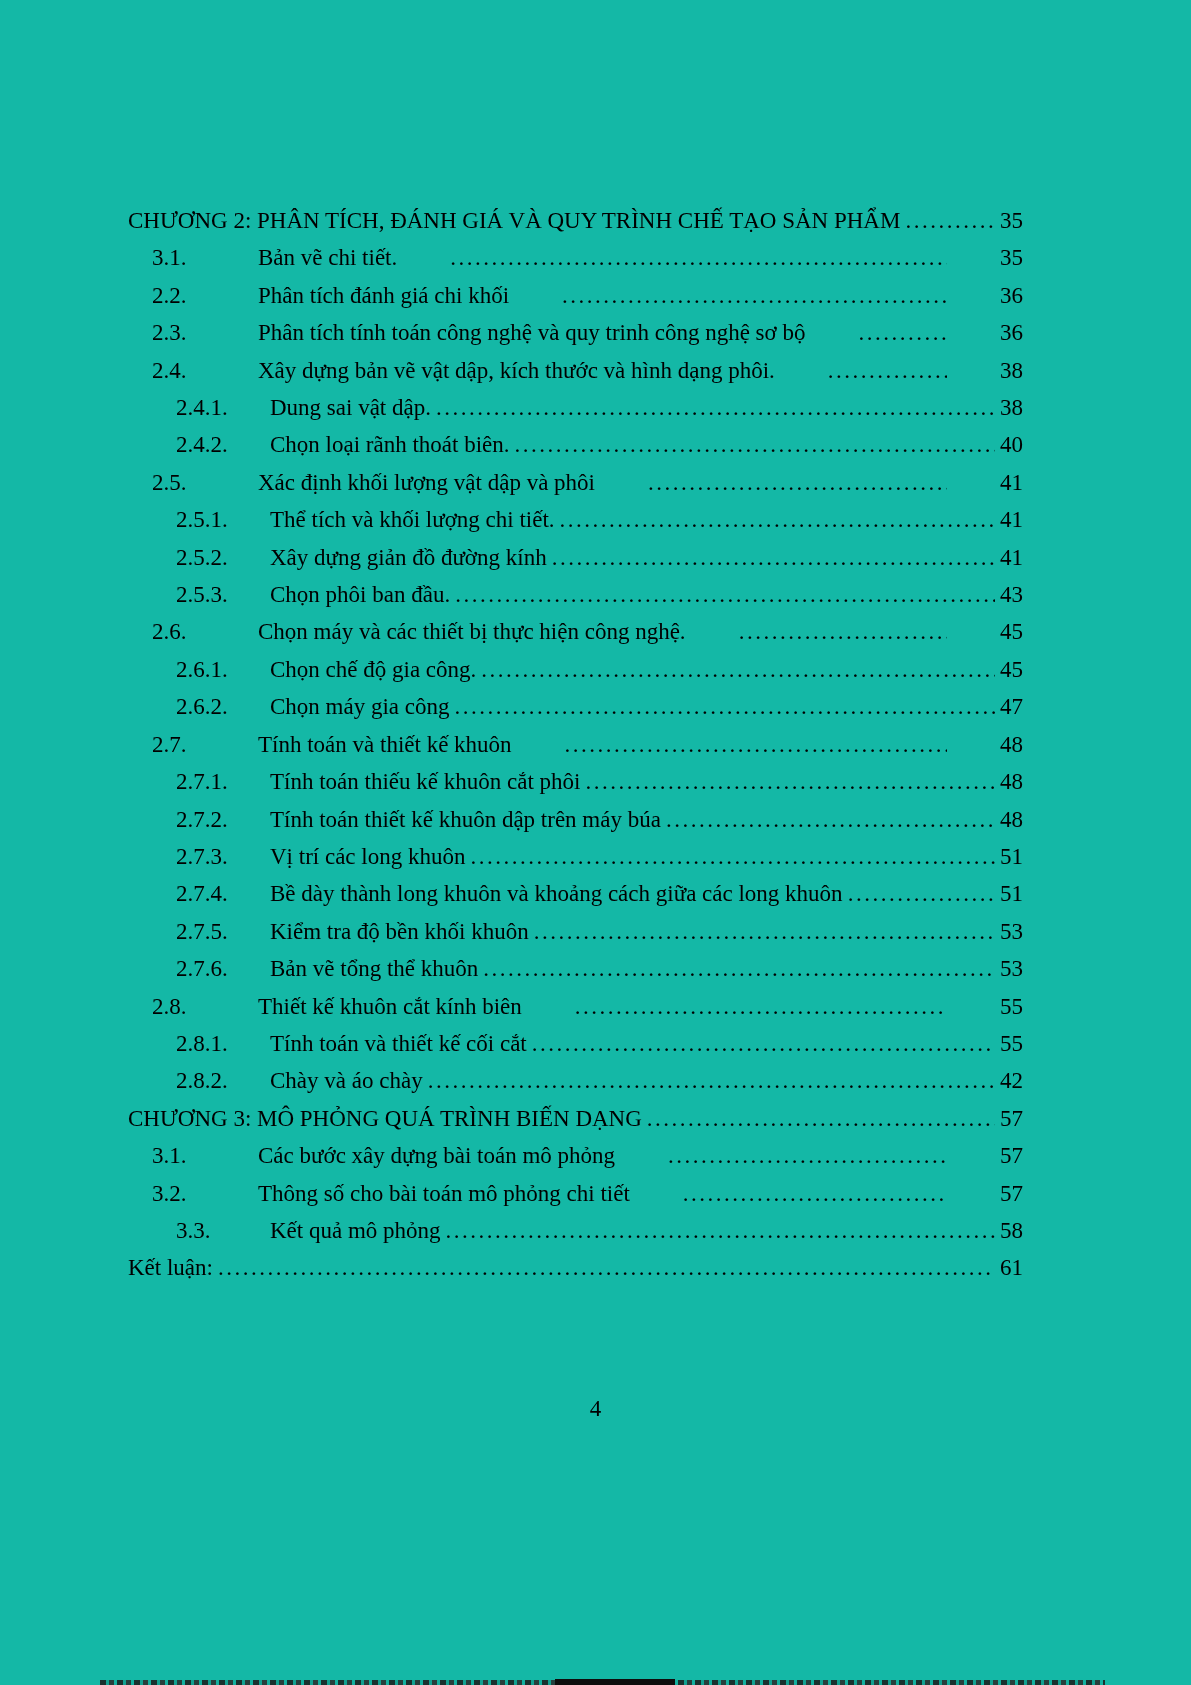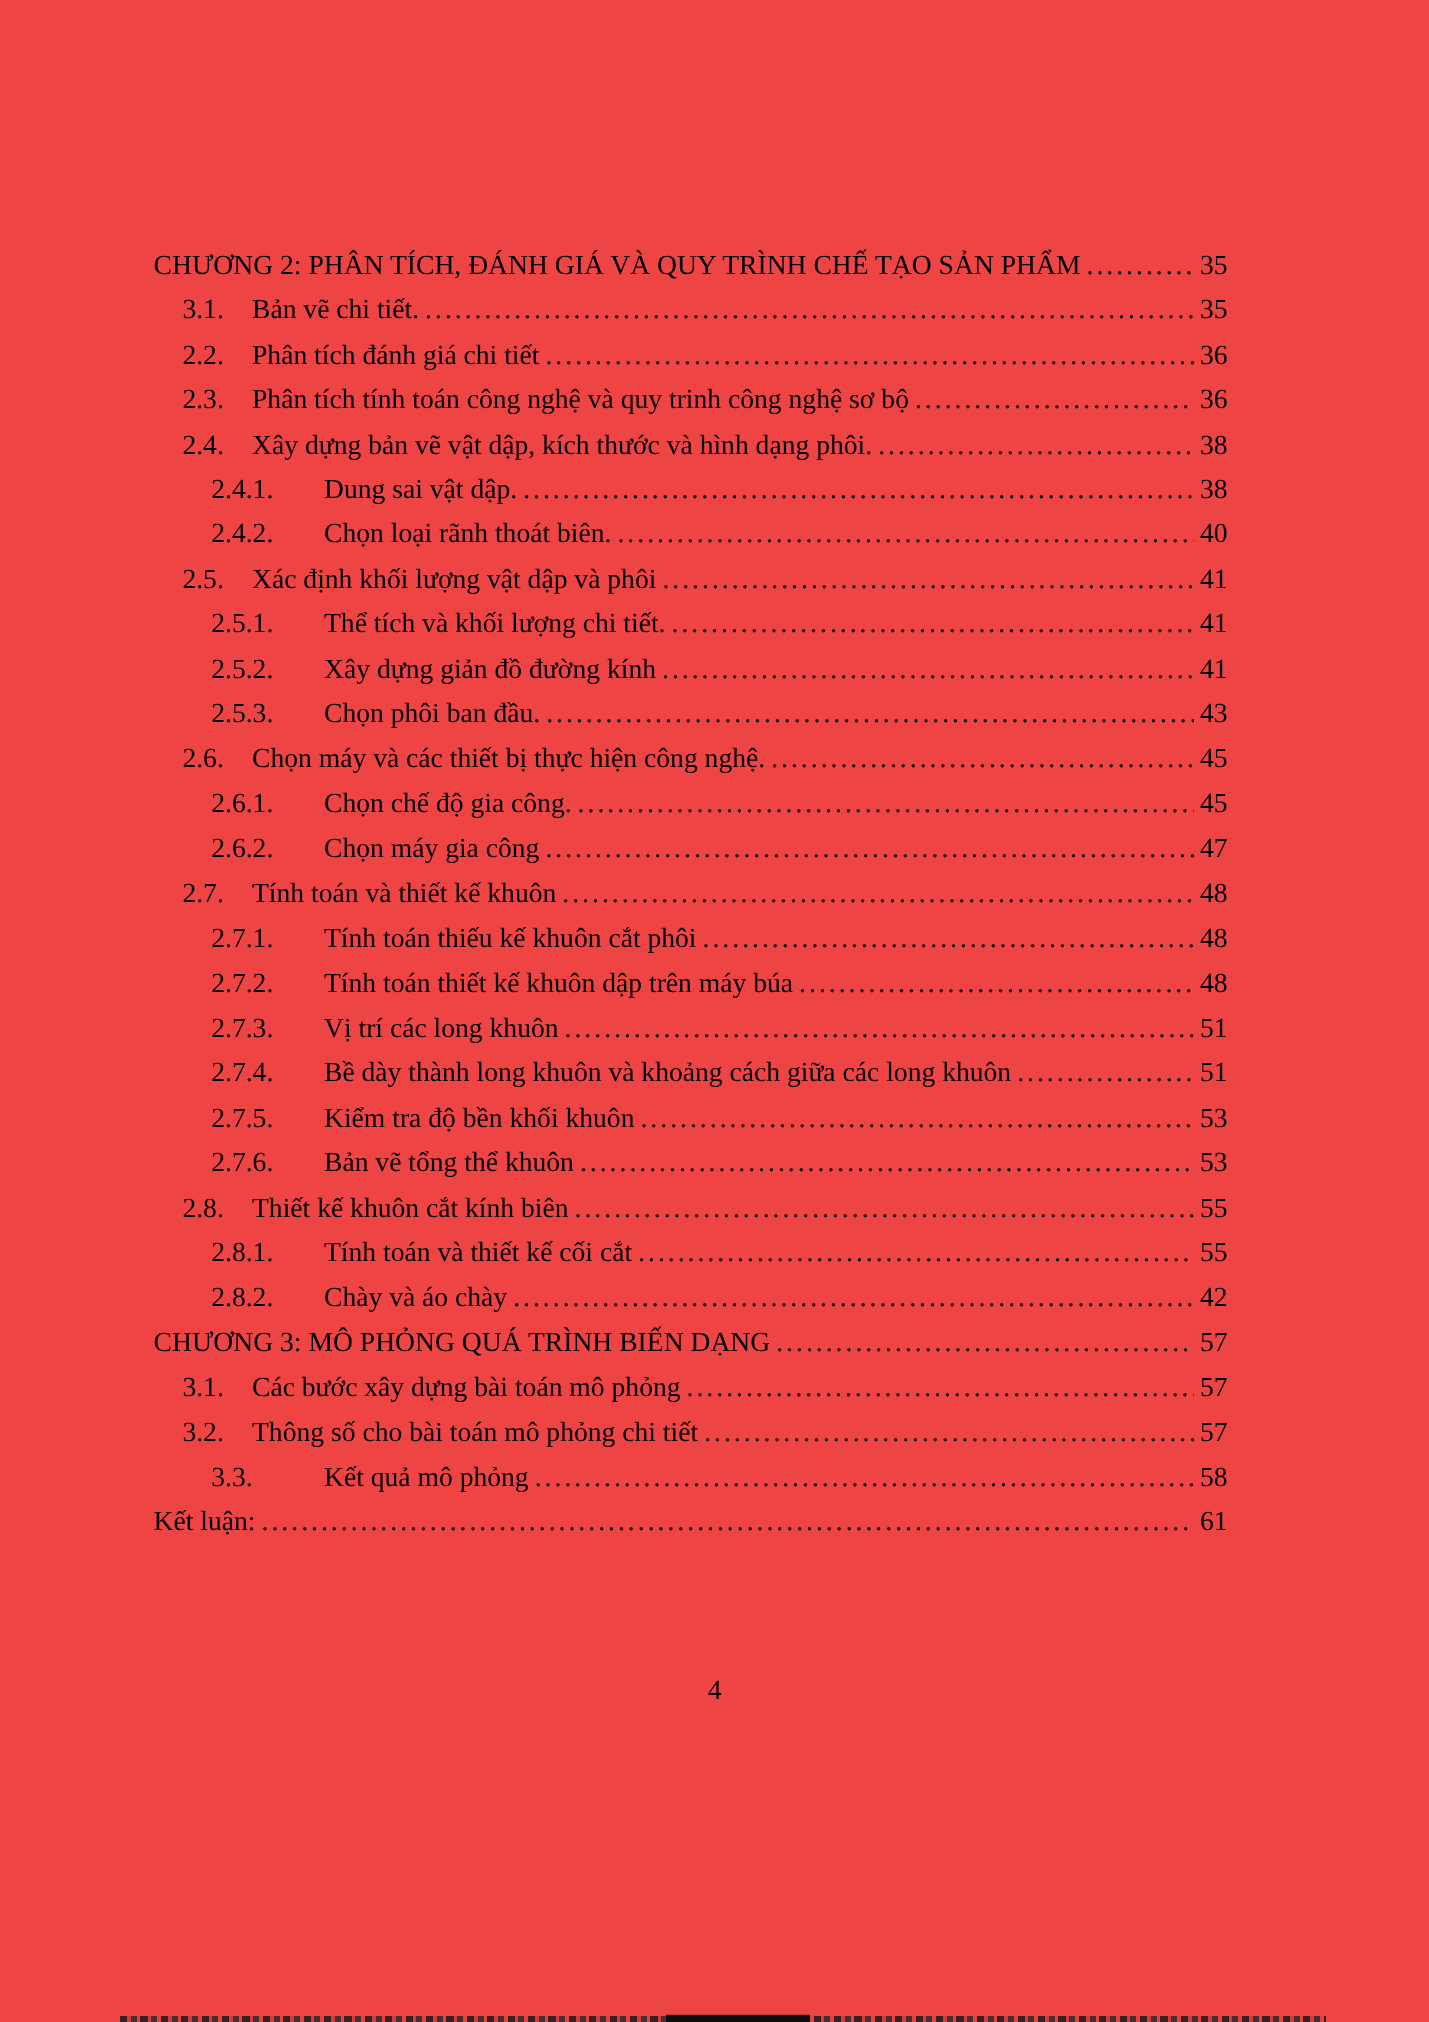--- a/index.html
+++ b/index.html
@@ -8,37 +8,37 @@
     height: 1685px;
     background: #ffffff;
     color: #000000;
     font-family: "Liberation Serif", "DejaVu Serif", serif;
     position: relative;
     overflow: hidden;
   }
   .page {
     position: absolute;
     inset: 0;
-    background: #ef4444;
+    background: #14b8a6;
   }
   .content {
     position: absolute;
     left: 128px;
     right: 168px;
     top: 202px;
   }
   .toc-row {
     display: flex;
     align-items: baseline;
     line-height: 37.4px;
     font-size: 23px;
     white-space: nowrap;
   }
   .level-0 { padding-left: 0; }
-  .level-1 { padding-left: 24px; }
+  .level-1 { padding-left: 24px; gap: 48px; }
   .level-2 { padding-left: 48px; }
   .num { flex: none; }
   .level-1 .num { width: 58px; }
   .level-2 .num { width: 94px; }
   .title { flex: none; padding-right: 2px; }
   .leader {
     flex: 1 1 auto;
     overflow: hidden;
     white-space: nowrap;
     margin: 0 3px 0 3px;
@@ -88,21 +88,21 @@
         <span class="pg">35</span>
       </div>
       <div class="toc-row level-1">
         <span class="num">3.1.</span>
         <span class="title">Bản vẽ chi tiết.</span>
         <span class="leader"></span>
         <span class="pg">35</span>
       </div>
       <div class="toc-row level-1">
         <span class="num">2.2.</span>
-        <span class="title">Phân tích đánh giá chi tiết</span>
+        <span class="title">Phân tích đánh giá chi khối</span>
         <span class="leader"></span>
         <span class="pg">36</span>
       </div>
       <div class="toc-row level-1">
         <span class="num">2.3.</span>
         <span class="title">Phân tích tính toán công nghệ và quy trinh công nghệ sơ bộ</span>
         <span class="leader"></span>
         <span class="pg">36</span>
       </div>
       <div class="toc-row level-1">

